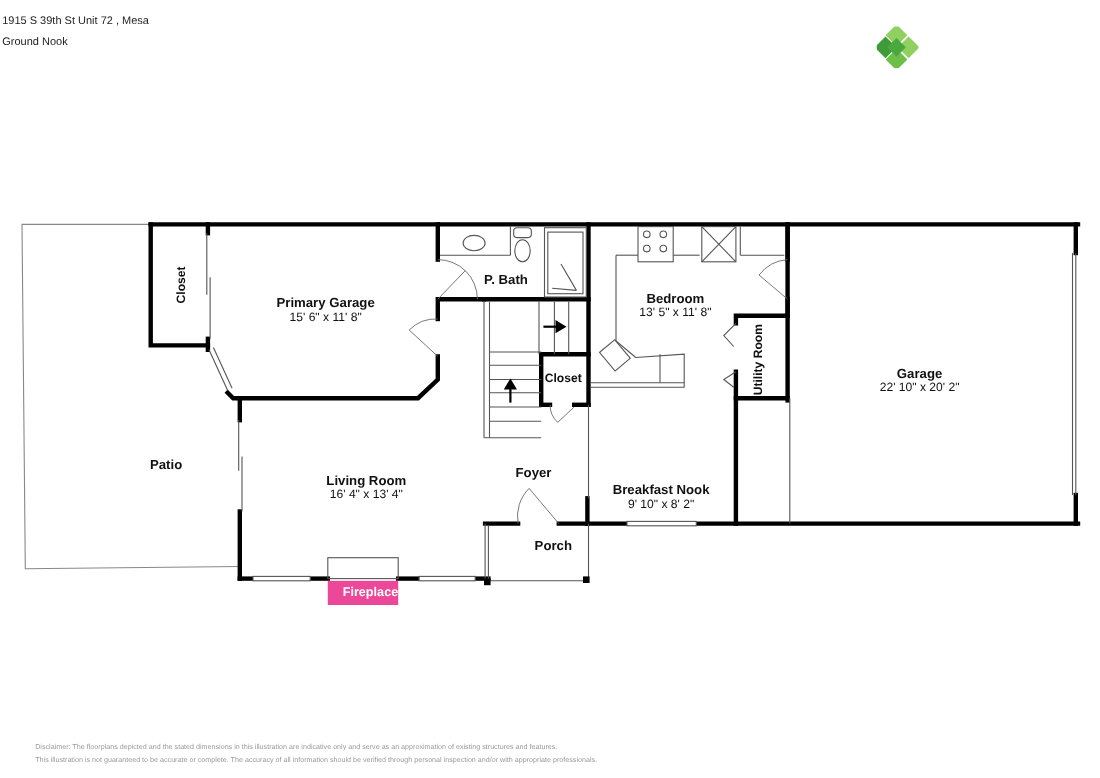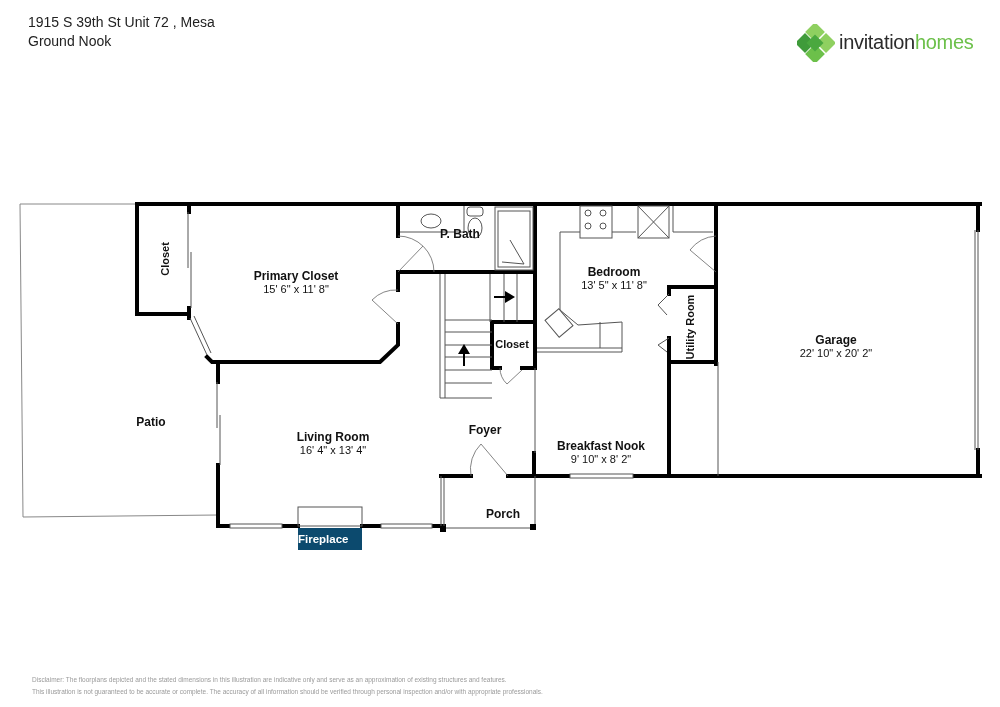--- a/index.html
+++ b/index.html
@@ -1,46 +1,45 @@
 <!DOCTYPE html>
 <html><head>
 <meta charset="utf-8">
 <style>
   html, body { margin:0; padding:0; background:#ffffff; }
   body { width:1000px; height:707px; position:relative; overflow:hidden; font-family:"Liberation Sans", sans-serif; color:#111; }
-  .hdr { position:absolute; left:28px; font-size:14px; color:#222; }
+  .hdr { position:absolute; left:2px; font-size:10px; color:#222; }
   #addr { top:14px; }
   #floor { top:33px; }
   .logo { position:absolute; left:797px; top:24px; width:200px; height:40px; }
   .logo-text { position:absolute; left:42px; top:7px; font-size:20px; letter-spacing:-0.3px; }
   .logo-text .a { color:#2b2b2b; }
   .logo-text .b { color:#6cc04a; }
   svg.plan { position:absolute; left:0; top:0; }
   .lbl { position:absolute; text-align:center; white-space:nowrap; transform:translate(-50%,-50%); }
   .lbl .n { font-weight:bold; font-size:12px; display:block; line-height:14px; }
   .lbl .d { font-size:11px; display:block; line-height:13px; }
   .vlbl { position:absolute; font-weight:bold; font-size:11px; transform:translate(-50%,-50%) rotate(-90deg); white-space:nowrap; }
-  .fp { position:absolute; left:298px; top:528px; width:64px; height:22px; background:#0c4a6e; color:#fff; font-weight:bold; font-size:11.5px; text-align:left; line-height:22px; }
+  .fp { position:absolute; left:298px; top:528px; width:64px; height:22px; background:#ec4899; color:#fff; font-weight:bold; font-size:11.5px; text-align:right; line-height:22px; }
   .disc { position:absolute; left:32px; font-size:6.5px; color:#9a9a9a; white-space:nowrap; }
 </style>
 </head>
 <body>
 
 <div class="hdr" id="addr">1915 S 39th St Unit 72 , Mesa</div>
 <div class="hdr" id="floor">Ground Nook</div>
 
 <div class="logo">
   <svg width="38" height="38" viewBox="0 0 38 38" style="position:absolute;left:0;top:0;">
     <rect x="11" y="1" width="14" height="14" transform="rotate(45 18 8)" fill="#8fd060"></rect>
     <rect x="22" y="12" width="14" height="14" transform="rotate(45 29 19)" fill="#8fd060"></rect>
     <rect x="1" y="12" width="14" height="14" transform="rotate(45 8 19)" fill="#3f9b3a"></rect>
     <rect x="11" y="23" width="14" height="14" transform="rotate(45 18 30)" fill="#6cc04a"></rect>
     <rect x="12" y="13" width="12" height="12" transform="rotate(45 18 19)" fill="#4aa83f"></rect>
   </svg>
-  <div class="logo-text"><span class="a">invitation</span><span class="b">homes</span></div>
 </div>
 
 <svg class="plan" width="1000" height="707" viewBox="0 0 1000 707">
 
   <polyline points="137,204 20,204 23,517 218,515" fill="none" stroke="#888" stroke-width="1"></polyline>
 
   <g fill="none" stroke="#000" stroke-width="4" stroke-linecap="square">
 
     <line x1="137" y1="204" x2="980" y2="204"></line>
 
@@ -182,24 +181,24 @@
     <line x1="494" y1="297" x2="506" y2="297" stroke="#000" stroke-width="2"></line>
     <polygon points="505,291 505,303 515,297"></polygon>
   </g>
 
   <rect x="440" y="526" width="6" height="6" fill="#000"></rect>
   <rect x="530" y="524" width="6" height="6" fill="#000"></rect>
 </svg>
 
 <div class="vlbl" style="left:165px;top:259px;">Closet</div>
 <div class="lbl" style="left:296px;top:282px;">
-  <span class="n">Primary Closet</span>
+  <span class="n">Primary Garage</span>
   <span class="d">15' 6" x 11' 8"</span>
 </div>
-<div class="lbl" style="left:460px;top:234px;text-align:center;">
+<div class="lbl" style="left:460px;top:254px;text-align:center;">
   <span class="n">P. Bath</span>
 </div>
 <div class="lbl" style="left:614px;top:278px;">
   <span class="n">Bedroom</span>
   <span class="d">13' 5" x 11' 8"</span>
 </div>
 <div class="vlbl" style="left:690px;top:327px;">Utility Room</div>
 <div class="lbl" style="left:836px;top:346px;">
   <span class="n">Garage</span>
   <span class="d">22' 10" x 20' 2"</span>
@@ -214,19 +213,19 @@
   <span class="n">Living Room</span>
   <span class="d">16' 4" x 13' 4"</span>
 </div>
 <div class="lbl" style="left:485px;top:430px;">
   <span class="n">Foyer</span>
 </div>
 <div class="lbl" style="left:601px;top:420px;margin-top:32px;">
   <span class="n">Breakfast Nook</span>
   <span class="d">9' 10" x 8' 2"</span>
 </div>
-<div class="lbl" style="left:489px;top:514px;padding-left:28px;">
+<div class="lbl" style="left:489px;top:496px;padding-left:28px;">
   <span class="n">Porch</span>
 </div>
 <div class="fp">Fireplace</div>
 
 <div class="disc" style="top:676px;">Disclaimer: The floorplans depicted and the stated dimensions in this illustration are indicative only and serve as an approximation of existing structures and features.</div>
 <div class="disc" style="top:688px;">This illustration is not guaranteed to be accurate or complete. The accuracy of all information should be verified through personal inspection and/or with appropriate professionals.</div>
 
 </body></html>

